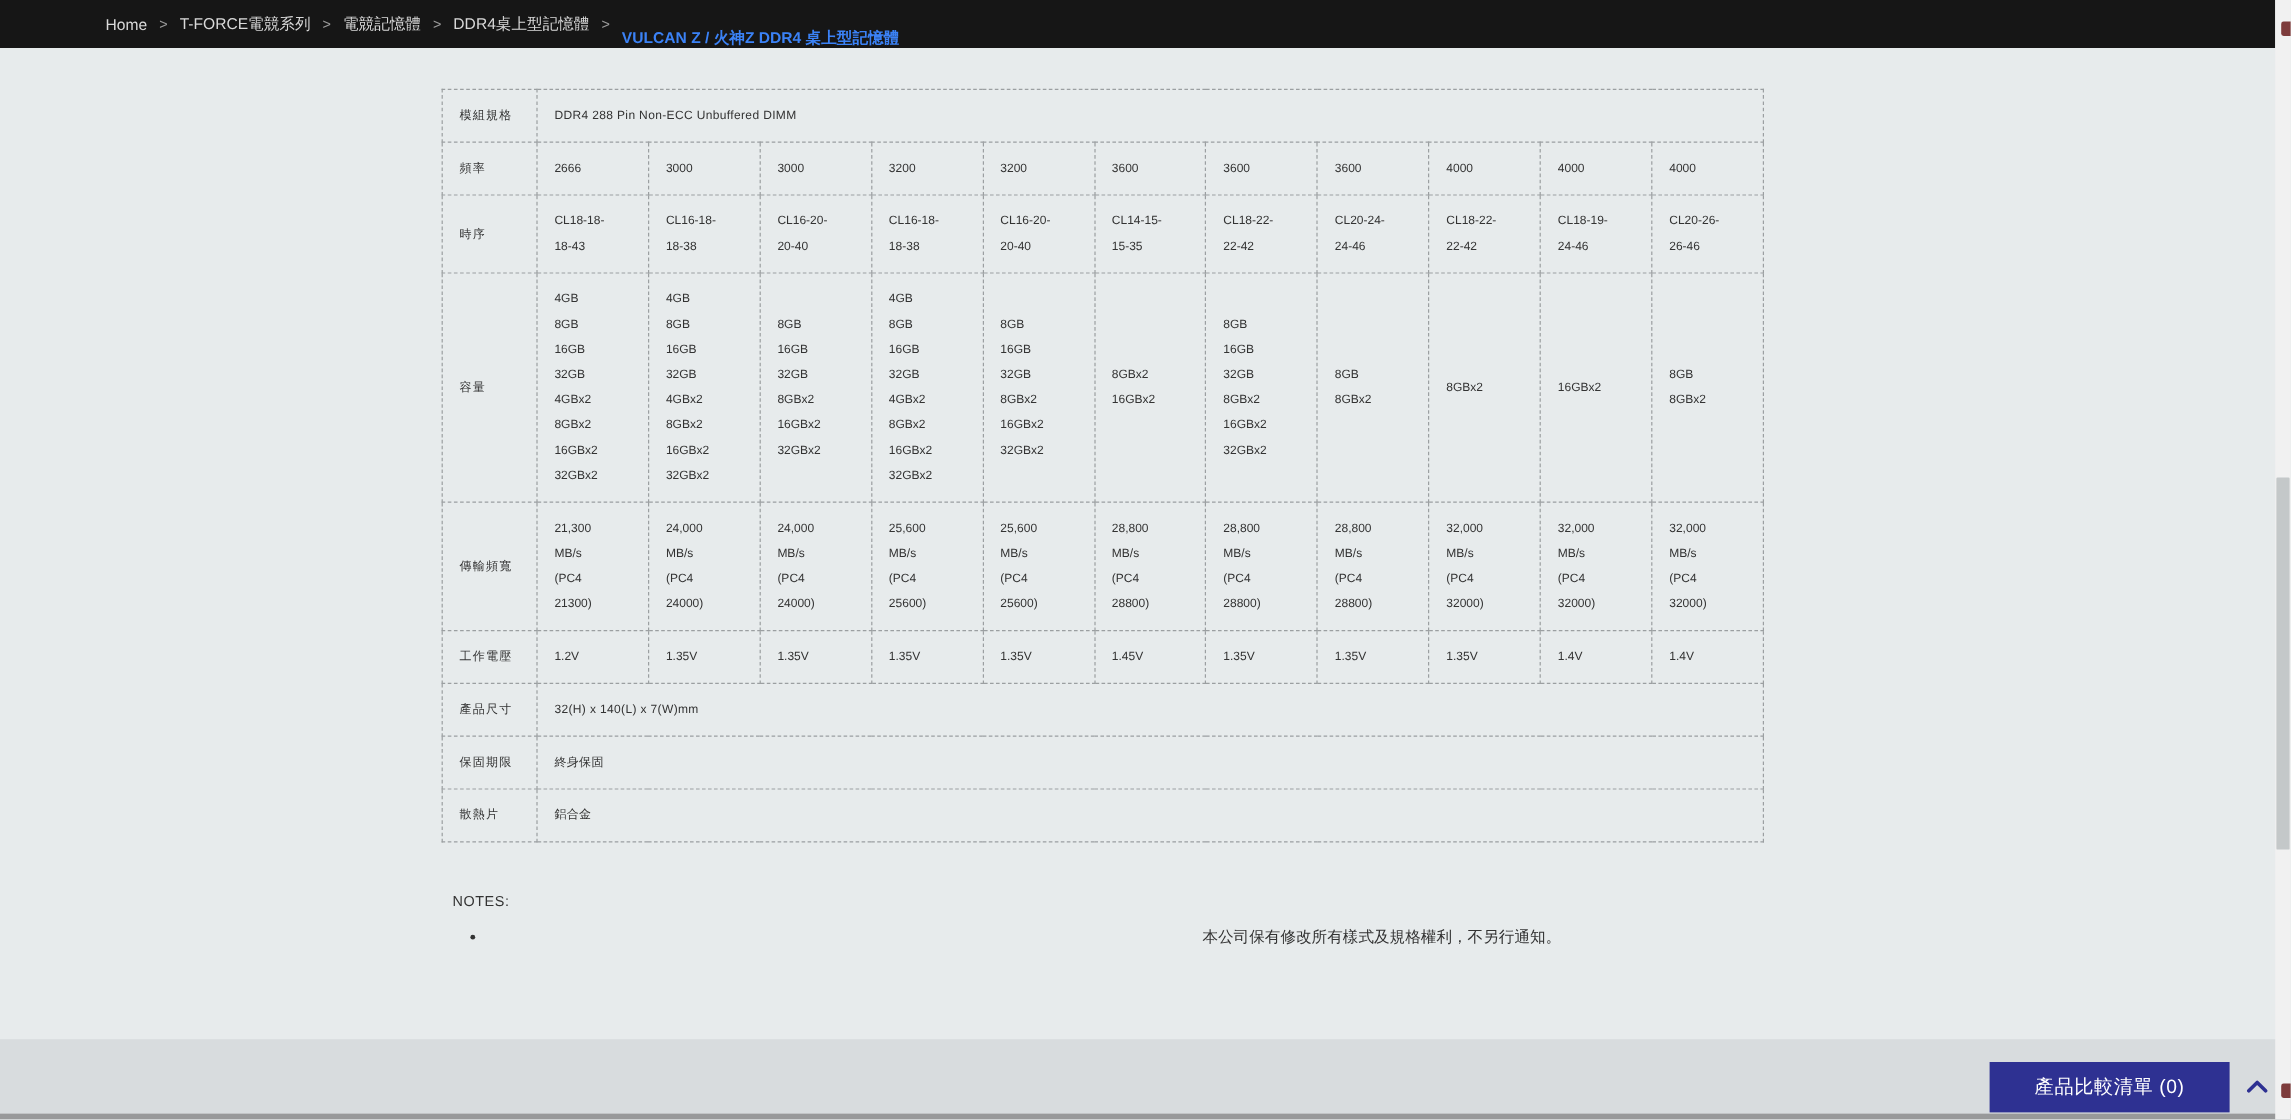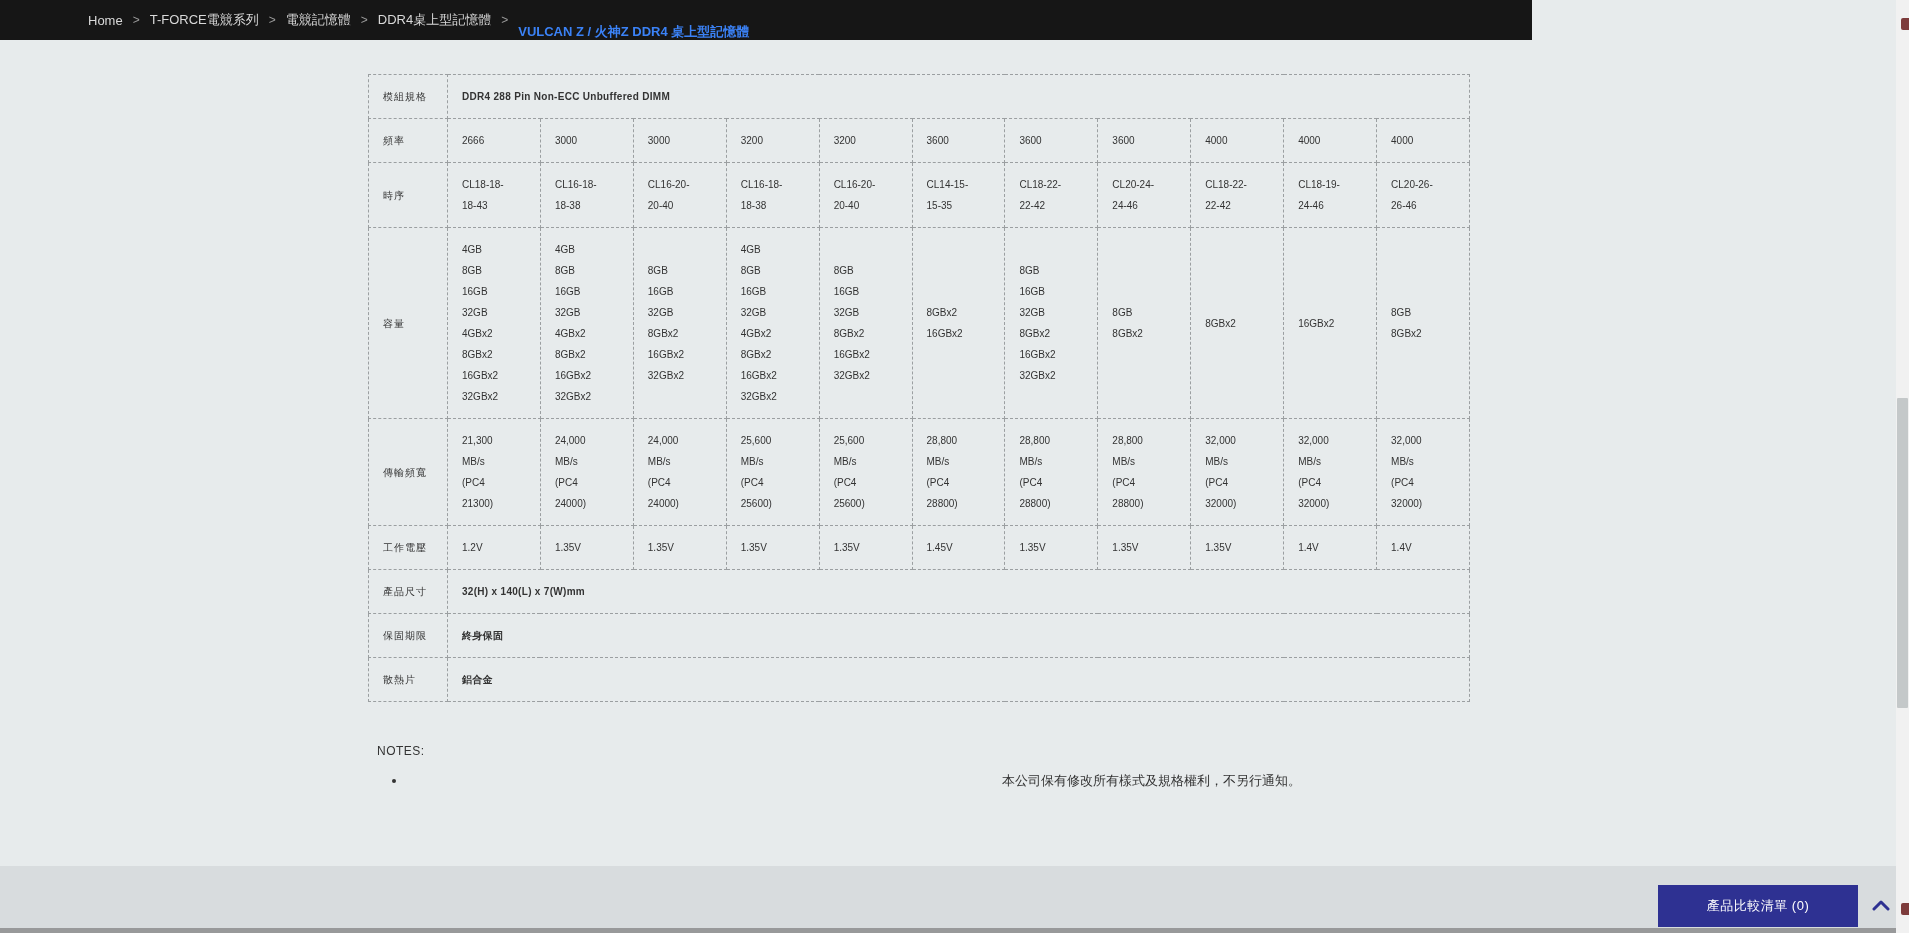--- a/index.html
+++ b/index.html
@@ -6,21 +6,21 @@
   html,body { width:1909px; height:933px; overflow:hidden; }
   body {
     font-family:"Liberation Sans","DejaVu Sans",sans-serif;
     background:#e7ebec;
     color:#333;
     position:relative;
   }
 
   
   .topbar {
-    position:absolute; top:0; left:0; width:1532px; height:40px;
+    position:absolute; top:0; left:0; width:1896px; height:40px;
     background:#161616;
     display:flex; align-items:center;
     padding-left:88px;
     z-index:5;
   }
   .bc-item {
     color:#d9d9d9; text-decoration:none; font-size:13px; cursor:pointer;
     white-space:nowrap;
   }
   .bc-item.current { color:#3b82f6; font-weight:bold;margin-top:24px; }
@@ -39,42 +39,42 @@
   }
   table.spec td {
     border:1px dashed #9b9fa1;
     vertical-align:middle;
     padding:11px 14px;
     line-height:21px;
     background:transparent;
   }
   td.label-cell { width:79px; letter-spacing:1px; color:#333; }
   td.data-cell div { white-space:nowrap; }
-  td.span-cell { letter-spacing:0.3px;font-weight:bold; }
+  td.span-cell { letter-spacing:0.3px; }
 
   
   .notes { margin:42px 0 0 377px; }
   .notes-title { font-size:12px; color:#333; letter-spacing:0.5px; }
   .notes ul { margin:14px 0 0 30px;text-align:center; }
   .notes li { font-size:13px; color:#333; line-height:18px; }
 
   
   .bottom-strip {
     position:absolute; left:0; bottom:5px; width:1909px; height:62px;
     background:#d8dcde;
     z-index:6;
   }
   .bottom-line {
     position:absolute; left:0; bottom:0; width:1909px; height:5px;
     background:#98999a; z-index:6;
   }
   .compare-btn {
     position:absolute; left:1658px; bottom:1px; width:200px; height:42px;
     background:#2e3192; color:#ffffff; border:none;
-    font-size:13px; font-family:inherit; cursor:pointer;
+    font-size:16px; font-family:inherit; cursor:pointer;
     letter-spacing:0.5px;
   }
   .collapse-btn {
     position:absolute; left:1868px; bottom:10px; width:26px; height:26px;
     background:transparent; border:none; cursor:pointer;
     display:flex; align-items:center; justify-content:center;
   }
   .collapse-btn svg { display:block; }
 
   

